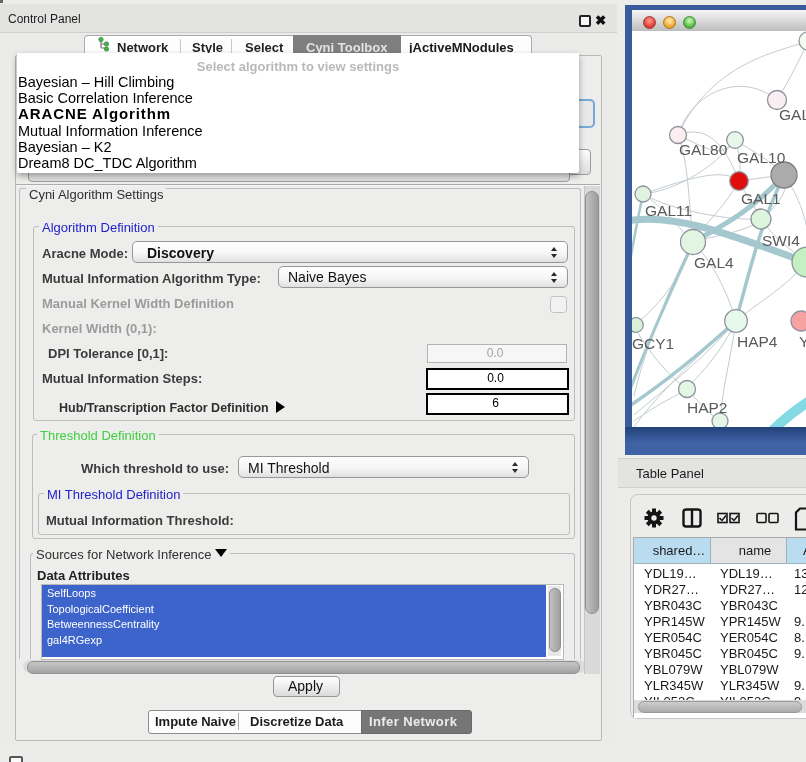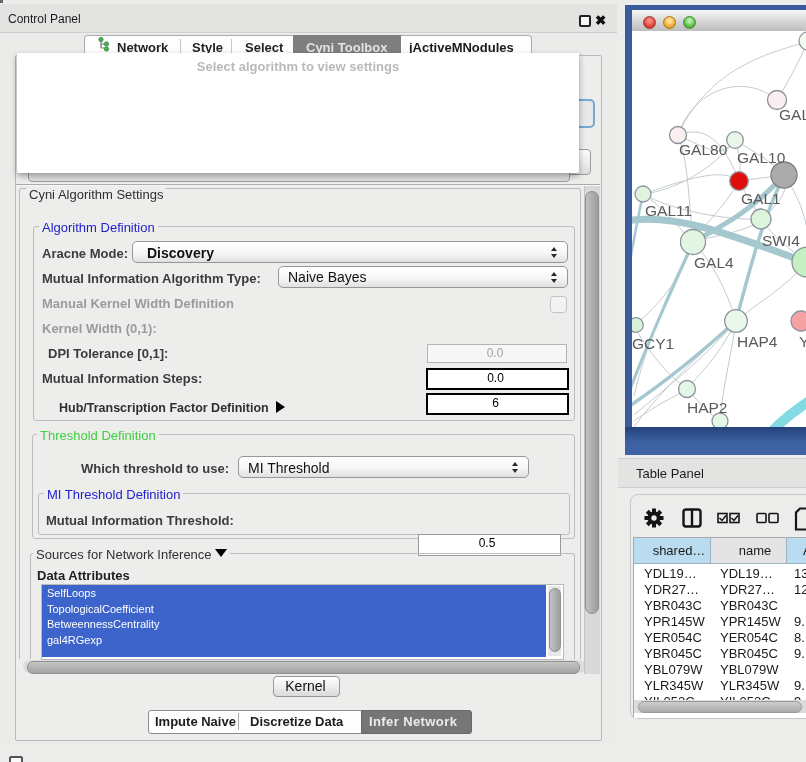--- a/index.html
+++ b/index.html
@@ -97,52 +97,52 @@
 
   <div class="lbl" style="left:81px;top:461px;">Which threshold to use:</div>
   <div class="combo" style="left:238px;top:456px;width:289px;height:20px;">
       <span class="ctext" style="left:9px;">MI Threshold</span>
       <span class="spin"></span>
     </div>
 
   <div class="grp" style="left:38px;top:493px;width:530px;height:40px;"></div>
   <div class="gtitle" style="left:44px;top:487px;color:#2222cc;">MI Threshold Definition</div>
   <div class="lbl" style="left:46px;top:513px;">Mutual Information Threshold:</div>
-  <div class="field" style="left:418px;top:506px;width:136px;height:19px;border:1px solid #9a9a9a;padding:1px 5px 0 0;">0.5</div>
 
   <div class="abs" style="left:30px;top:553px;width:543px;height:105px;border:1px solid #bdbdbd;border-bottom:none;border-radius:3px 3px 0 0;"></div>
   <div class="gtitle" style="left:33px;top:547px;font-size:13px;color:#2f2f2f;">Sources for Network Inference <span style="display:inline-block;vertical-align:2px;width:0;height:0;border-left:6px solid transparent;border-right:6px solid transparent;border-top:8px solid #000;"></span></div>
   <div class="lbl" style="left:37px;top:568px;font-size:13px;color:#1f1f1f;">Data Attributes</div>
 
   <div class="abs" style="left:41px;top:584px;width:521px;height:74px;border:1px solid #b9b9b9;background:#fff;"></div>
   <div class="abs" style="left:42px;top:585px;width:504px;height:72px;background:#3d64cb;"></div>
   <div class="abs" style="left:47px;top:586px;font-size:11px;color:#fff;line-height:15.7px;">SelfLoops<br>TopologicalCoefficient<br>BetweennessCentrality<br>gal4RGexp</div>
   <div class="abs" style="left:548px;top:586px;width:13px;height:70px;background:#e8e8e8;"></div>
   <div class="abs" style="left:549px;top:588px;width:10px;height:62px;background:linear-gradient(90deg,#c2c2c2,#9e9e9e);border:1px solid #8f8f8f;border-radius:6px;"></div>
 
   <div class="abs" style="left:23px;top:660px;width:563px;height:13px;background:#dcdcdc;border-radius:7px;"></div>
   <div class="abs" style="left:27px;top:661px;width:551px;height:11px;background:linear-gradient(#c6c6c6,#a2a2a2);border:1px solid #909090;border-radius:6px;"></div>
 
   <div class="abs" style="left:584px;top:186px;width:15px;height:488px;background:#d9d9d9;border-left:1px solid #c4c4c4;"></div>
   <div class="abs" style="left:585px;top:191px;width:12px;height:421px;background:linear-gradient(90deg,#c2c2c2,#9c9c9c);border:1px solid #8f8f8f;border-radius:7px;"></div>
 
   <div class="abs" style="left:273px;top:676px;width:65px;height:19px;border:1px solid #979797;border-radius:4px;background:linear-gradient(#ffffff,#ececec 55%,#dadada);"></div>
-  <div class="abs" style="left:273px;top:678px;width:65px;text-align:center;font-size:14px;color:#111;">Kernel</div>
+  <div class="abs" style="left:273px;top:678px;width:65px;text-align:center;font-size:14px;color:#111;">Apply</div>
 
   <div class="abs" style="left:148px;top:710px;width:213px;height:22px;background:#fdfdfd;border:1px solid #8d8d8d;border-radius:3px 0 0 3px;"></div>
   <div class="abs" style="left:361px;top:710px;width:109px;height:22px;background:#767676;border:1px solid #6a6a6a;border-radius:0 3px 3px 0;"></div>
   <div class="abs" style="left:238px;top:713px;width:1px;height:17px;background:#aaaaaa;"></div>
   <div class="abs" style="left:155px;top:714px;font-size:13px;font-weight:bold;color:#1c1c1c;">Impute Naive</div>
   <div class="abs" style="left:250px;top:714px;font-size:13px;font-weight:bold;color:#1c1c1c;">Discretize Data</div>
   <div class="abs" style="left:369px;top:714px;font-size:13px;font-weight:bold;color:#ececec;letter-spacing:0.4px;">Infer Network</div>
 
   <div class="abs" style="left:9px;top:756px;width:10px;height:10px;border:2px solid #555;border-radius:2px;background:#fafafa;"></div>
 
   <div class="abs" style="left:17px;top:53px;width:562px;height:120px;background:#fff;border-radius:0 0 2px 2px;box-shadow:0 3px 6px rgba(0,0,0,0.35);"></div>
   <div class="abs" style="left:17px;top:59px;width:562px;text-align:center;font-size:13px;font-weight:bold;color:#b9b9b9;">Select algorithm to view settings</div>
+  <div class="abs" style="left:18px;top:74px;font-size:14.5px;color:#000;line-height:16.2px;white-space:nowrap;">Bayesian – Hill Climbing<br>Basic Correlation Inference<br><b style="font-size:15px;letter-spacing:0.9px;">ARACNE Algorithm</b><br>Mutual Information Inference<br>Bayesian – K2<br>Dream8 DC_TDC Algorithm</div>
 
   <div class="abs" id="netwin" style="left:625px;top:5px;width:181px;height:450px;background:#3b5c9c;"></div>
   <div class="abs" style="left:632px;top:10px;width:174px;height:21px;background:linear-gradient(#f6f6f6,#bdbdbd);border-bottom:1px solid #8e8e8e;"></div>
   <div class="abs" style="left:643px;top:16px;width:11px;height:11px;border-radius:50%;background:radial-gradient(circle at 50% 35%,#f88a80 15%,#e2433a 60%,#b52c24);border:0.5px solid #9a3a30;"></div>
   <div class="abs" style="left:663px;top:16px;width:11px;height:11px;border-radius:50%;background:radial-gradient(circle at 50% 35%,#ffe09a 15%,#f0ad33 60%,#c8871e);border:0.5px solid #a8791c;"></div>
   <div class="abs" style="left:683px;top:16px;width:11px;height:11px;border-radius:50%;background:radial-gradient(circle at 50% 35%,#b8f0a8 15%,#59bc45 60%,#3f962e);border:0.5px solid #3f8c2e;"></div>
   <div class="abs" style="left:625px;top:427px;width:181px;height:28px;background:linear-gradient(#24427a,#3e62a4 55%);"></div>
 
   <div class="abs" id="canvas" style="left:632px;top:31px;width:174px;height:396px;background:#fff;overflow:hidden;">
   <svg width="174" height="396" viewBox="0 0 174 396">

